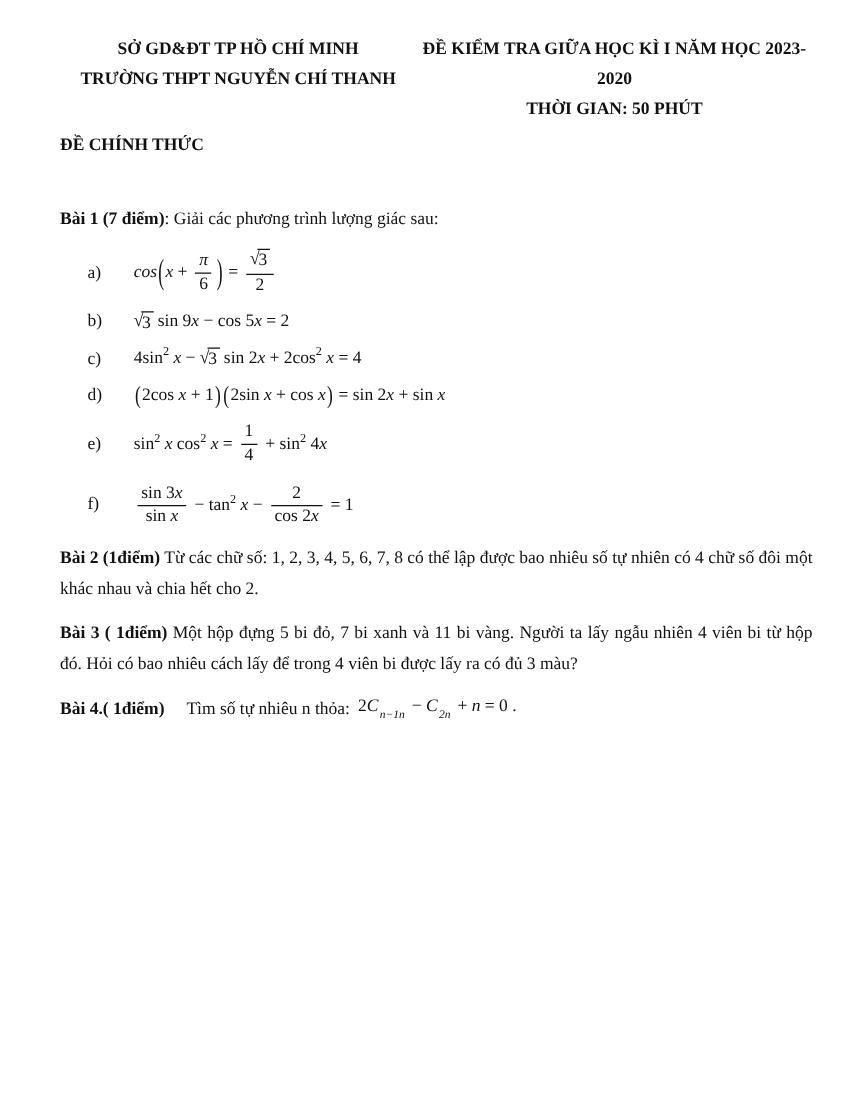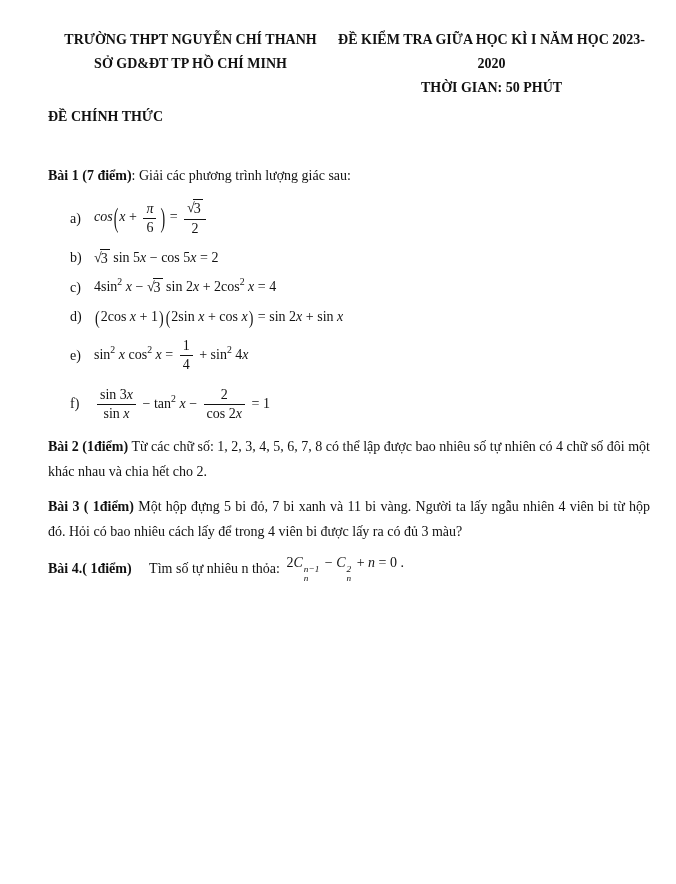--- a/index.html
+++ b/index.html
@@ -19,47 +19,47 @@
   .header-right { flex: 1; text-align: center; }
   .official { font-weight: bold; margin-top: 9px; }
   
   .problem { margin-top: 10px; line-height: 1.8; text-align: justify; }
   .problem-1 { margin-top: 38px; }
   .label { font-weight: bold; }
   
   .equations { margin-left: 22px; }
   .eq-row { display: flex; align-items: center; margin: 11px 0; }
   .eq-key { width: 16px; flex: 0 0 auto; }
-  .math { margin-left: 8px; white-space: nowrap; line-height: 1.25; }
+  .math { margin-left: 21px; white-space: nowrap; line-height: 1.25; }
   .math-inline { display: inline-block; white-space: nowrap; line-height: 1.2; vertical-align: middle; margin-left: 3px; }
   
   .mr { font-style: normal; }
   .mv { font-style: italic; }
   .math sup, .math-inline sup { font-size: 0.7em; vertical-align: super; line-height: 0; }
-  .ss { display: inline-flex; flex-direction: column; align-items: flex-start;
+  .ss { display: inline-flex; flex-direction: row; align-items: flex-start;
         font-size: 0.66em; font-style: italic; line-height: 1.05;
         vertical-align: -0.55em; margin-left: 1px; margin-right: 2px; }
   .frac { display: inline-block; vertical-align: middle; text-align: center; margin: 0 3px; }
   .frac .num, .frac .den { display: block; padding: 0 3px; line-height: 1.3; }
   .frac .den { border-top: 1px solid currentColor; }
   .sqrt { display: inline-flex; align-items: stretch; }
   .sqrt-sign { font-style: normal; }
   .sqrt-body { border-top: 1px solid currentColor; margin-left: -2px; padding: 0 2px 0 1px; }
   .big { display: inline-block; font-style: normal; transform-origin: center;
          vertical-align: -0.06em; padding: 0 1px; }
 </style>
 </head>
 <body>
 
 <div class="page">
 
   <div class="header">
     <div class="header-left">
+      <div>SỞ GD&amp;ĐT TP HỒ CHÍ MINH</div>
       <div>TRƯỜNG THPT NGUYỄN CHÍ THANH</div>
-      <div>SỞ GD&amp;ĐT TP HỒ CHÍ MINH</div>
     </div>
     <div class="header-right">
       <div>ĐỀ KIỂM TRA GIỮA HỌC KÌ I NĂM HỌC 2023-2020</div>
       <div>THỜI GIAN: 50 PHÚT</div>
     </div>
   </div>
 
   <div class="official">ĐỀ CHÍNH THỨC</div>
 
   <div class="problem problem-1">
@@ -72,21 +72,21 @@
       <span class="math"><span class="mv">cos</span><span class="big" style="transform: scaleY(2);">(</span><span class="mv">x</span><span class="mr"> + </span><span class="frac"><span class="num"><span class="mv">π</span></span><span class="den"><span class="mr">6</span></span></span><span class="big" style="transform: scaleY(2);">)</span><span class="mr"> = </span><span class="frac"><span class="num"><span class="sqrt">
                 <span class="sqrt-sign">√</span>
                 <span class="sqrt-body"><span class="mr">3</span></span>
               </span></span><span class="den"><span class="mr">2</span></span></span></span>
     </div>
     <div class="eq-row">
       <span class="eq-key">b)</span>
       <span class="math"><span class="sqrt">
             <span class="sqrt-sign">√</span>
             <span class="sqrt-body"><span class="mr">3</span></span>
-          </span><span class="mr"> sin 5</span><span class="mv">x</span><span class="mr"> − cos 5</span><span class="mv">x</span><span class="mr"> = 2</span></span>
+          </span><span class="mr"> sin 9</span><span class="mv">x</span><span class="mr"> − cos 5</span><span class="mv">x</span><span class="mr"> = 2</span></span>
     </div>
     <div class="eq-row">
       <span class="eq-key">c)</span>
       <span class="math"><span class="mr">4sin</span><sup>2</sup><span class="mr"> </span><span class="mv">x</span><span class="mr"> − </span><span class="sqrt">
             <span class="sqrt-sign">√</span>
             <span class="sqrt-body"><span class="mr">3</span></span>
           </span><span class="mr"> sin 2</span><span class="mv">x</span><span class="mr"> + 2cos</span><sup>2</sup><span class="mr"> </span><span class="mv">x</span><span class="mr"> = 4</span></span>
     </div>
     <div class="eq-row">
       <span class="eq-key">d)</span>

